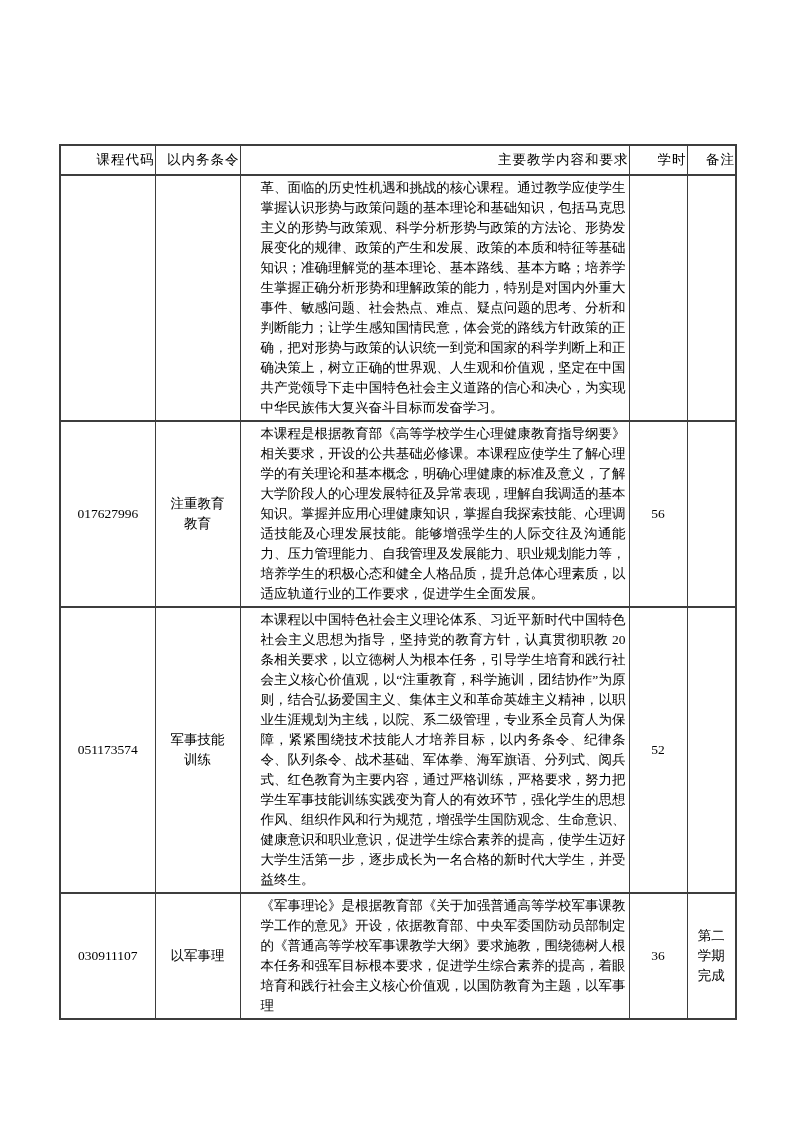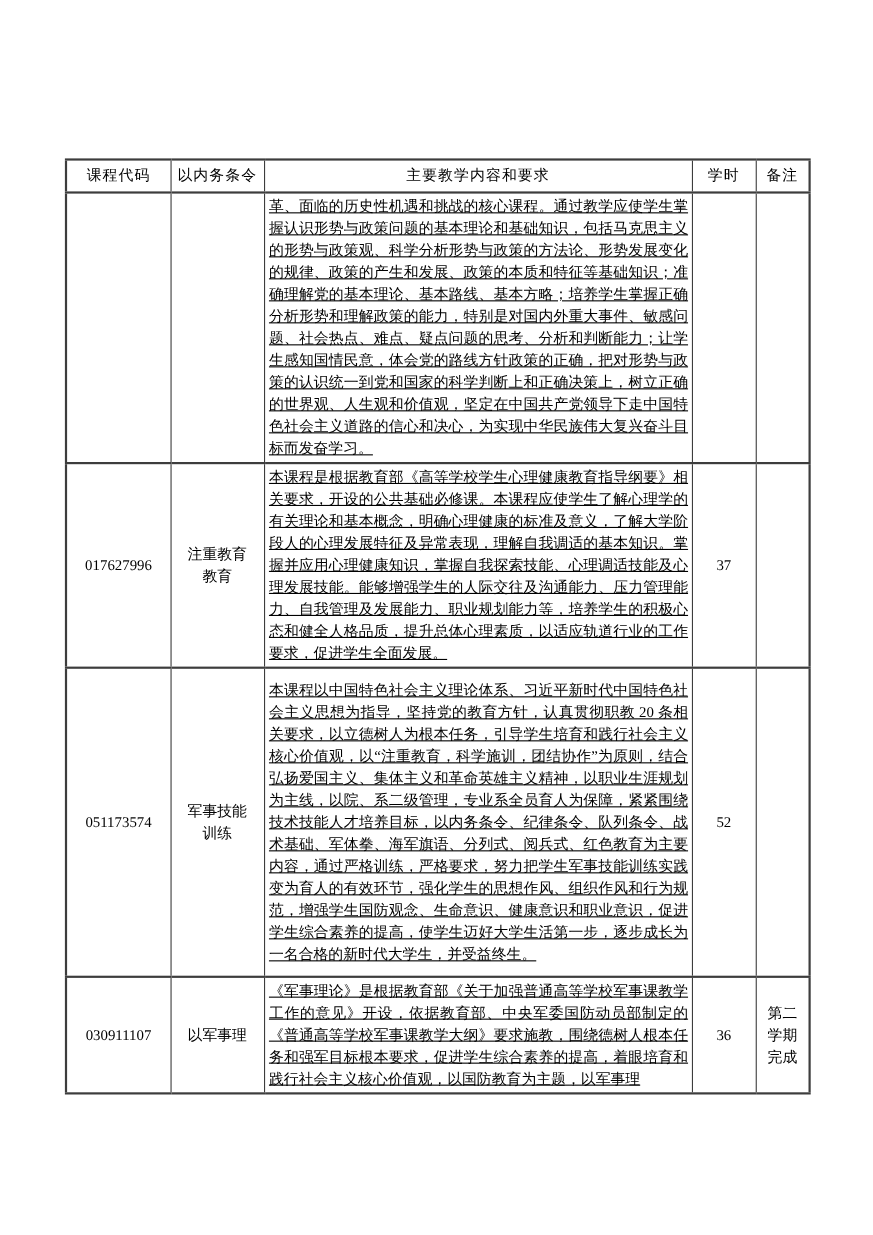--- a/index.html
+++ b/index.html
@@ -36,36 +36,35 @@
   }
   .doc-table { border: 2px solid #3d3d3d; }
   .col-code    { width: 95px; }
   .col-name    { width: 85px; }
   .col-content { width: 389px; }
   .col-hours   { width: 58px; }
   .col-note    { width: 49px; }
 
   .doc-table th {
     height: 30px;
-    text-align: center;
+    text-align: right;
     letter-spacing: 1px;
   }
   .cell-center {
     text-align: center;
     white-space: pre-line;
     line-height: 20px;
   }
   .cell-content {
-    padding: 2px 3px 2px 4px;
+    padding: 2px 3px 2px 20px;
     text-align: justify;
     text-justify: inter-ideograph;
     line-height: 20px;
     vertical-align: top;
     word-break: break-all;
-    text-decoration: underline;
   }
   tr.row-1 td { height: 241px; }
   tr.row-2 td { height: 179px; }
   tr.row-3 td { height: 281px; margin-top: 16px; }
   tr.row-4 td { height: 102px; }
 </style>
 </head>
 <body>
 
 <div class="page">
@@ -92,21 +91,21 @@
         <td class="cell-center"></td>
         <td class="cell-content">革、面临的历史性机遇和挑战的核心课程。通过教学应使学生掌握认识形势与政策问题的基本理论和基础知识，包括马克思主义的形势与政策观、科学分析形势与政策的方法论、形势发展变化的规律、政策的产生和发展、政策的本质和特征等基础知识；准确理解党的基本理论、基本路线、基本方略；培养学生掌握正确分析形势和理解政策的能力，特别是对国内外重大事件、敏感问题、社会热点、难点、疑点问题的思考、分析和判断能力；让学生感知国情民意，体会党的路线方针政策的正确，把对形势与政策的认识统一到党和国家的科学判断上和正确决策上，树立正确的世界观、人生观和价值观，坚定在中国共产党领导下走中国特色社会主义道路的信心和决心，为实现中华民族伟大复兴奋斗目标而发奋学习。</td>
         <td class="cell-center"></td>
         <td class="cell-center"></td>
       </tr>
       <tr class="row-2">
         <td class="cell-center">017627996</td>
         <td class="cell-center">注重教育
 教育</td>
         <td class="cell-content">本课程是根据教育部《高等学校学生心理健康教育指导纲要》相关要求，开设的公共基础必修课。本课程应使学生了解心理学的有关理论和基本概念，明确心理健康的标准及意义，了解大学阶段人的心理发展特征及异常表现，理解自我调适的基本知识。掌握并应用心理健康知识，掌握自我探索技能、心理调适技能及心理发展技能。能够增强学生的人际交往及沟通能力、压力管理能力、自我管理及发展能力、职业规划能力等，培养学生的积极心态和健全人格品质，提升总体心理素质，以适应轨道行业的工作要求，促进学生全面发展。</td>
-        <td class="cell-center">37</td>
+        <td class="cell-center">56</td>
         <td class="cell-center"></td>
       </tr>
       <tr class="row-3">
         <td class="cell-center">051173574</td>
         <td class="cell-center">军事技能
 训练</td>
         <td class="cell-content">本课程以中国特色社会主义理论体系、习近平新时代中国特色社会主义思想为指导，坚持党的教育方针，认真贯彻职教 20 条相关要求，以立德树人为根本任务，引导学生培育和践行社会主义核心价值观，以“注重教育，科学施训，团结协作”为原则，结合弘扬爱国主义、集体主义和革命英雄主义精神，以职业生涯规划为主线，以院、系二级管理，专业系全员育人为保障，紧紧围绕技术技能人才培养目标，以内务条令、纪律条令、队列条令、战术基础、军体拳、海军旗语、分列式、阅兵式、红色教育为主要内容，通过严格训练，严格要求，努力把学生军事技能训练实践变为育人的有效环节，强化学生的思想作风、组织作风和行为规范，增强学生国防观念、生命意识、健康意识和职业意识，促进学生综合素养的提高，使学生迈好大学生活第一步，逐步成长为一名合格的新时代大学生，并受益终生。</td>
         <td class="cell-center">52</td>
         <td class="cell-center"></td>
       </tr>

